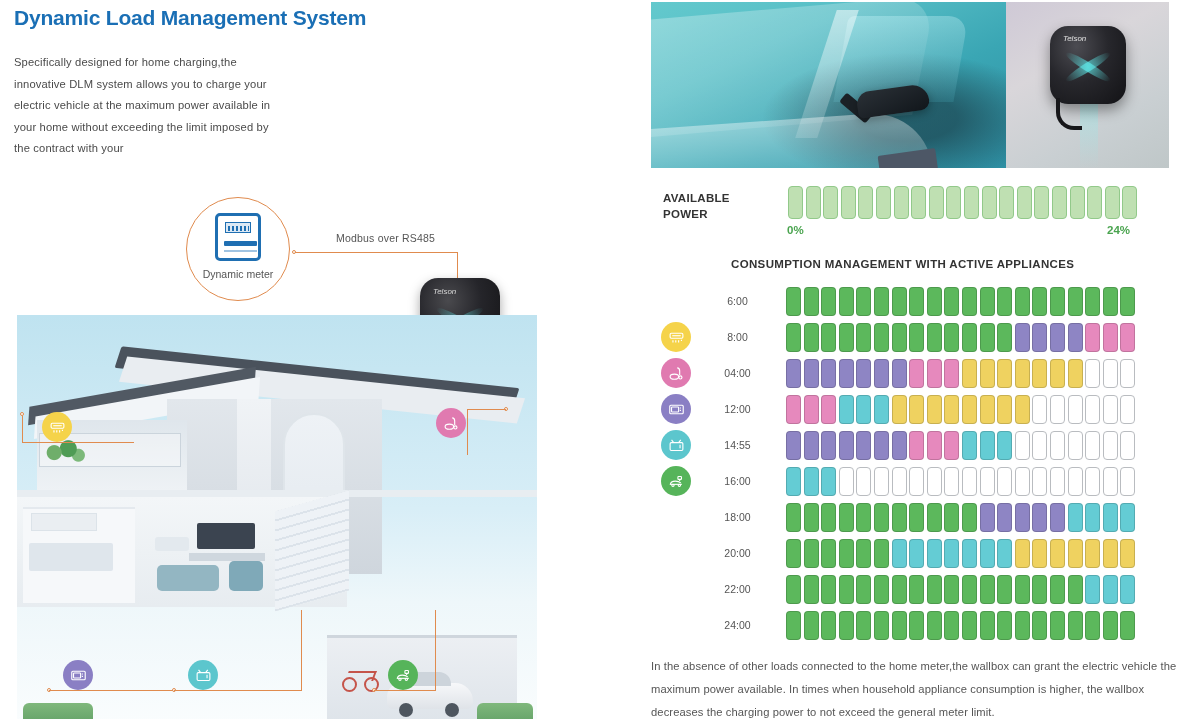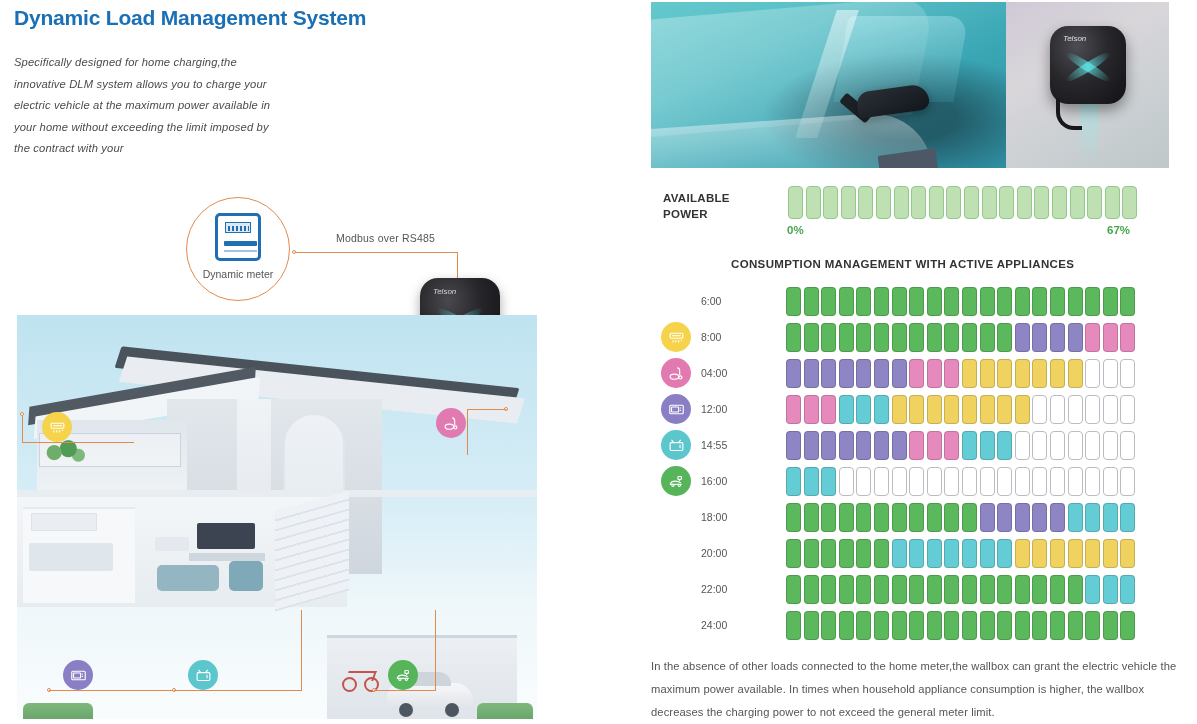--- a/index.html
+++ b/index.html
@@ -16,21 +16,21 @@
 
   .title {
     position: absolute; left: 14px; top: 6px;
     font-size: 21px; font-weight: bold; color: #1a6fb5;
     letter-spacing: -0.2px;
   }
   .body-cols {
     position: absolute; left: 14px; top: 52px; width: 545px;
     display: flex; gap: 26px;
   }
-  .body-col { width: 258px; font-style: italic; }
+  .body-col { width: 258px; }
   .body-col p {
     font-size: 11.2px; color: #4a4a4a; line-height: 21.5px;
     letter-spacing: 0.15px;
   }
 
   
   .diagram { position: absolute; left: 0; top: 180px; width: 640px; height: 544px; }
 
   .meter-circle {
     position: absolute; left: 186px; top: 17px;
@@ -350,21 +350,21 @@
     position: absolute; left: 80px; top: 258px;
     font-size: 11.5px; font-weight: bold; color: #333; letter-spacing: .35px;
   }
 
   
   .grid-wrap { position: absolute; left: 0; top: 283px; width: 546px; }
   .grow { display: flex; align-items: center; height: 36px; }
   .gicon { width: 50px; display: flex; justify-content: center; }
   .gicon .badge { position: static; width: 30px; height: 30px; }
   .gtime {
-    width: 85px; text-align: left; padding-right: 12px;
+    width: 85px; text-align: center; padding-right: 12px;
     font-size: 10.5px; color: #555;
   }
   .gcells { display: flex; gap: 2.6px; }
   .gcells .c {
     width: 15px; height: 29px; border-radius: 4px;
     border: 1px solid rgba(0,0,0,.16);
   }
   .c.green  { background:#5cb85c; }
   .c.purple { background:#8e85c4; }
   .c.pink   { background:#e689bd; }
@@ -564,21 +564,21 @@
         <div class="cell"></div>
         <div class="cell"></div>
         <div class="cell"></div>
         <div class="cell"></div>
         <div class="cell"></div>
         <div class="cell"></div>
         <div class="cell"></div>
         <div class="cell"></div>
       </div>
     <div class="pct left0">0%</div>
-    <div class="pct right100">67%</div>
+    <div class="pct right100">24%</div>
 
     <div class="section-title">CONSUMPTION MANAGEMENT WITH ACTIVE APPLIANCES</div>
 
     <div class="grid-wrap" id="grid-wrap">
         <div class="grow">
           <div class="gicon"></div>
           <div class="gtime">6:00</div>
           <div class="gcells">
             <div class="c green"></div>
             <div class="c green"></div>

